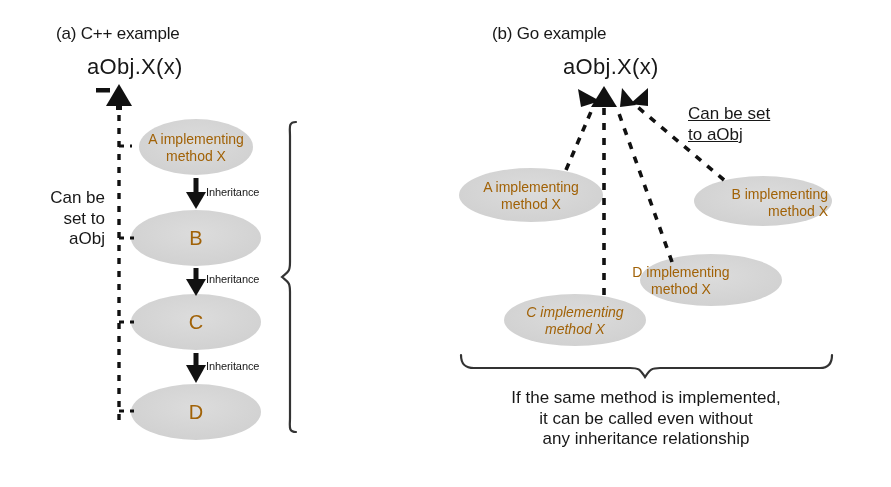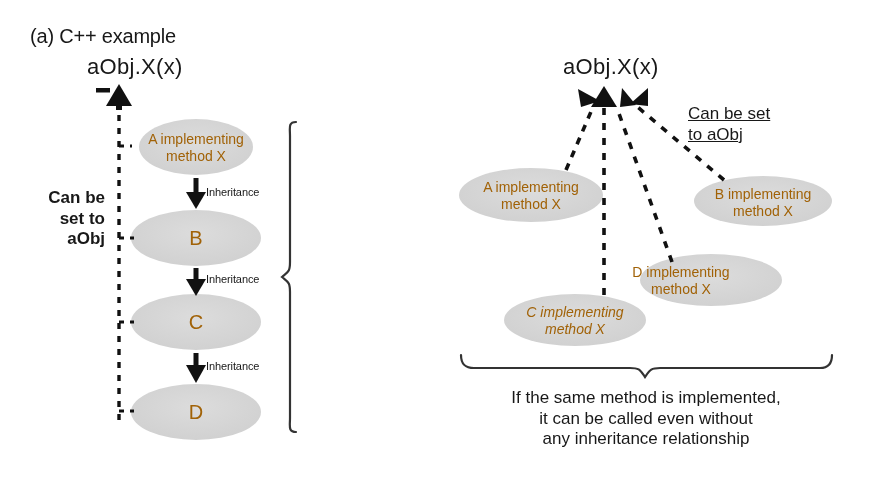--- a/index.html
+++ b/index.html
@@ -24,22 +24,23 @@
     height: 487px;
     pointer-events: none;
   }
   .lbl {
     position: absolute;
     white-space: pre;
     line-height: 1.22;
     color: #181818;
   }
   .panel-title {
-    font-size: 20px;
+    font-size: 17px;
     letter-spacing: -0.2px;
+    margin-left: 26px;
   }
   .call-sig {
     font-size: 22px;
     letter-spacing: 0.3px;
     text-align: center;
   }
   .body-txt {
     font-size: 17px;
   }
   .small-txt {
@@ -150,47 +151,48 @@
              C 640 368, 640 370, 645 377
              C 650 370, 651 368, 660 368
              L 820 368
              C 828 368, 832 364, 832 355" fill="none" stroke="#333" stroke-width="2.2" stroke-linecap="round"></path>
   </svg>
 
   <div class="lbl panel-title" style="left:30px; top:24px;">(a) C++ example</div>
 
   <div class="lbl call-sig" style="left:87px; top:54px;">aObj.X(x)</div>
 
-  <div class="lbl body-txt ta-right" style="left:10px; top:188px; width:95px;font-weight:bold;">Can be
+  <div class="lbl body-txt ta-right" style="left:10px; top:188px; width:95px;">Can be
 set to
 aObj</div>
 
 
   <div class="ell-txt" style="left:136px; top:131px; width:120px;">A implementing
 method X</div>
   <div class="ell-txt big" style="left:156px; top:226px; width:80px;">B</div>
   <div class="ell-txt big" style="left:156px; top:310px; width:80px;">C</div>
   <div class="ell-txt big" style="left:156px; top:400px; width:80px;">D</div>
 
   <div class="lbl small-txt" style="left:206px; top:186px;">Inheritance</div>
   <div class="lbl small-txt" style="left:206px; top:273px;">Inheritance</div>
   <div class="lbl small-txt" style="left:206px; top:360px;">Inheritance</div>
 
+  <div class="lbl panel-title" style="left:466px; top:24px;">(b) Go example</div>
 
   <div class="lbl call-sig" style="left:563px; top:54px;">aObj.X(x)</div>
 
   <div class="lbl body-txt ta-left" style="left:688px; top:104px; width:170px;">Can be set
 to aObj</div>
 
   <div class="lbl body-txt ta-center" style="left:460px; top:388px; width:372px;">If the same method is implemented,
 it can be called even without
 any inheritance relationship</div>
 
   <div class="ell-txt" style="left:466px; top:179px; width:130px;">A implementing
 method X</div>
-  <div class="ell-txt" style="left:698px; top:186px; width:130px;">B implementing
+  <div class="ell-txt" style="left:698px; top:186px; width:130px;text-align:right;">B implementing
 method X</div>
   <div class="ell-txt" style="left:510px; top:304px; width:130px;font-style:italic;">C implementing
 method X</div>
   <div class="ell-txt" style="left:616px; top:264px; width:130px;">D implementing
 method X</div>
 
 </div>
 
 </body></html>

